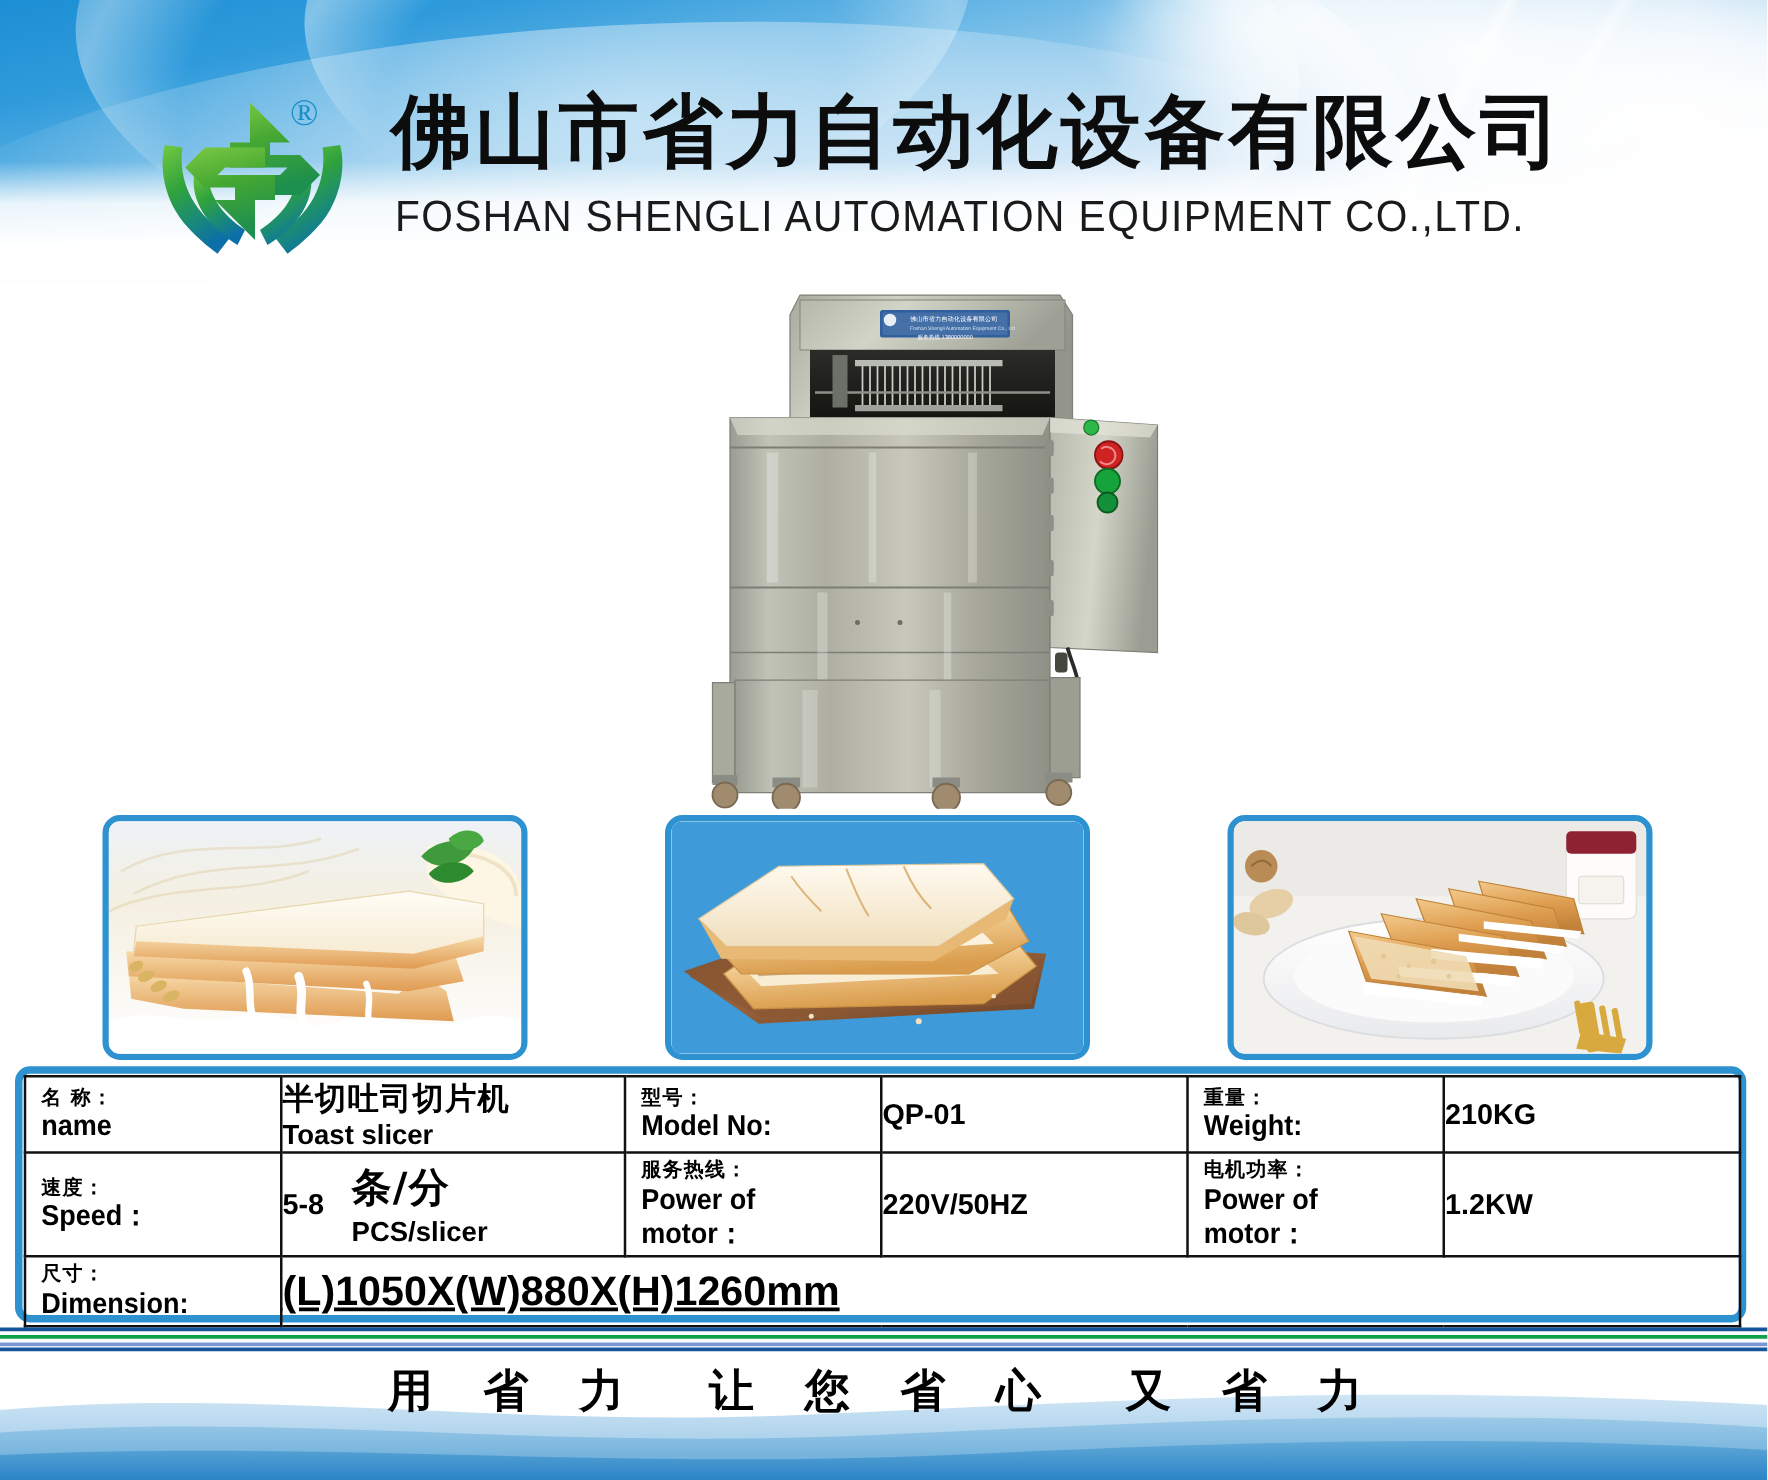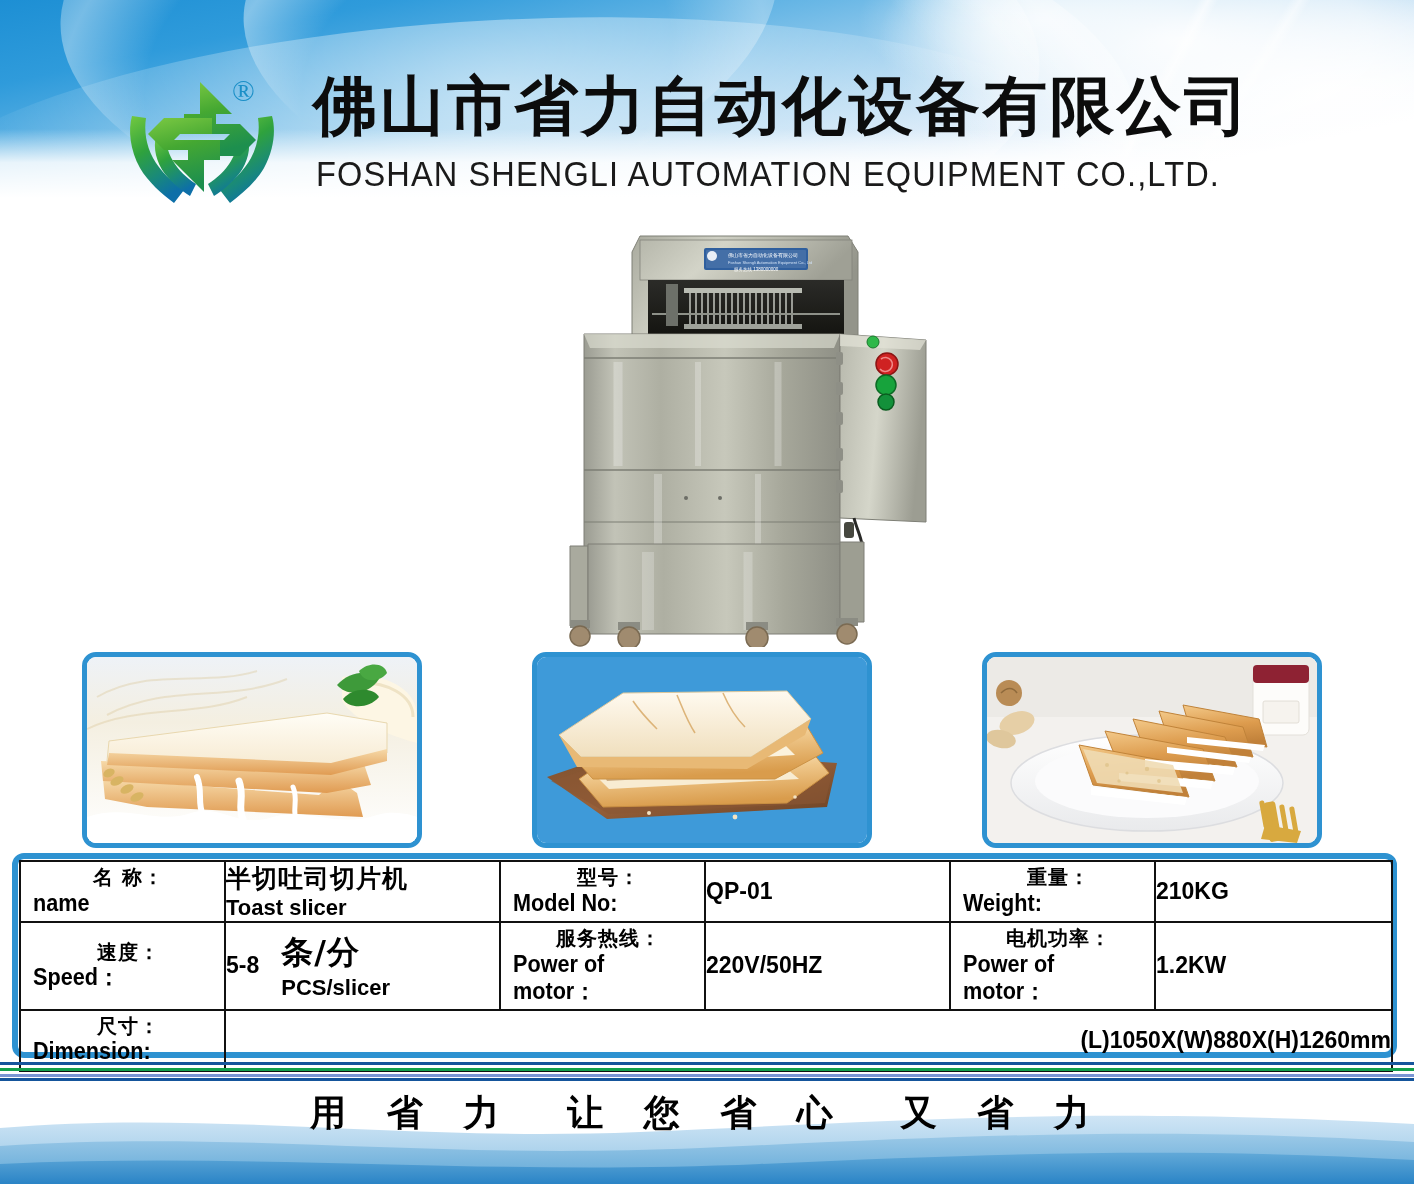--- a/index.html
+++ b/index.html
@@ -164,26 +164,25 @@
     border: 2px solid #111111;
     padding: 0;
     vertical-align: middle;
     color: #000000;
   }
   .lbl {
     padding: 4px 0 4px 12px;
     line-height: 1.18;
   }
   .lbl .cn {
-    font-size: 20px;
+    font-size: 16px;
     font-weight: bold;
     font-family: "DejaVu Sans", "Liberation Sans", sans-serif;
     display: block;
     letter-spacing: 1px;
-    text-align: center;
   }
   .lbl .en {
     font-size: 23px;
     font-weight: bold;
     font-family: "Liberation Sans", sans-serif;
     display: block;
     transform: scaleX(0.94);
     transform-origin: left center;
   }
   .val {
@@ -198,25 +197,26 @@
     font-family: "DejaVu Sans", "Liberation Sans", sans-serif;
     display: block;
     letter-spacing: 1px;
   }
   .val .en {
     font-size: 22px;
     font-weight: bold;
     display: block;
   }
   .dim-val {
-    text-align: right;
+    text-align: left;
     padding-left: 14px;
-    font-size: 23px;
+    font-size: 33px;
     font-weight: bold;
     font-family: "Liberation Sans", sans-serif;
+    text-decoration: underline;
   }
   .speed-cell {
     display: flex;
     align-items: center;
     justify-content: flex-start;
     gap: 22px;
   }
   .speed-num {
     font-size: 23px;
     font-weight: bold;

